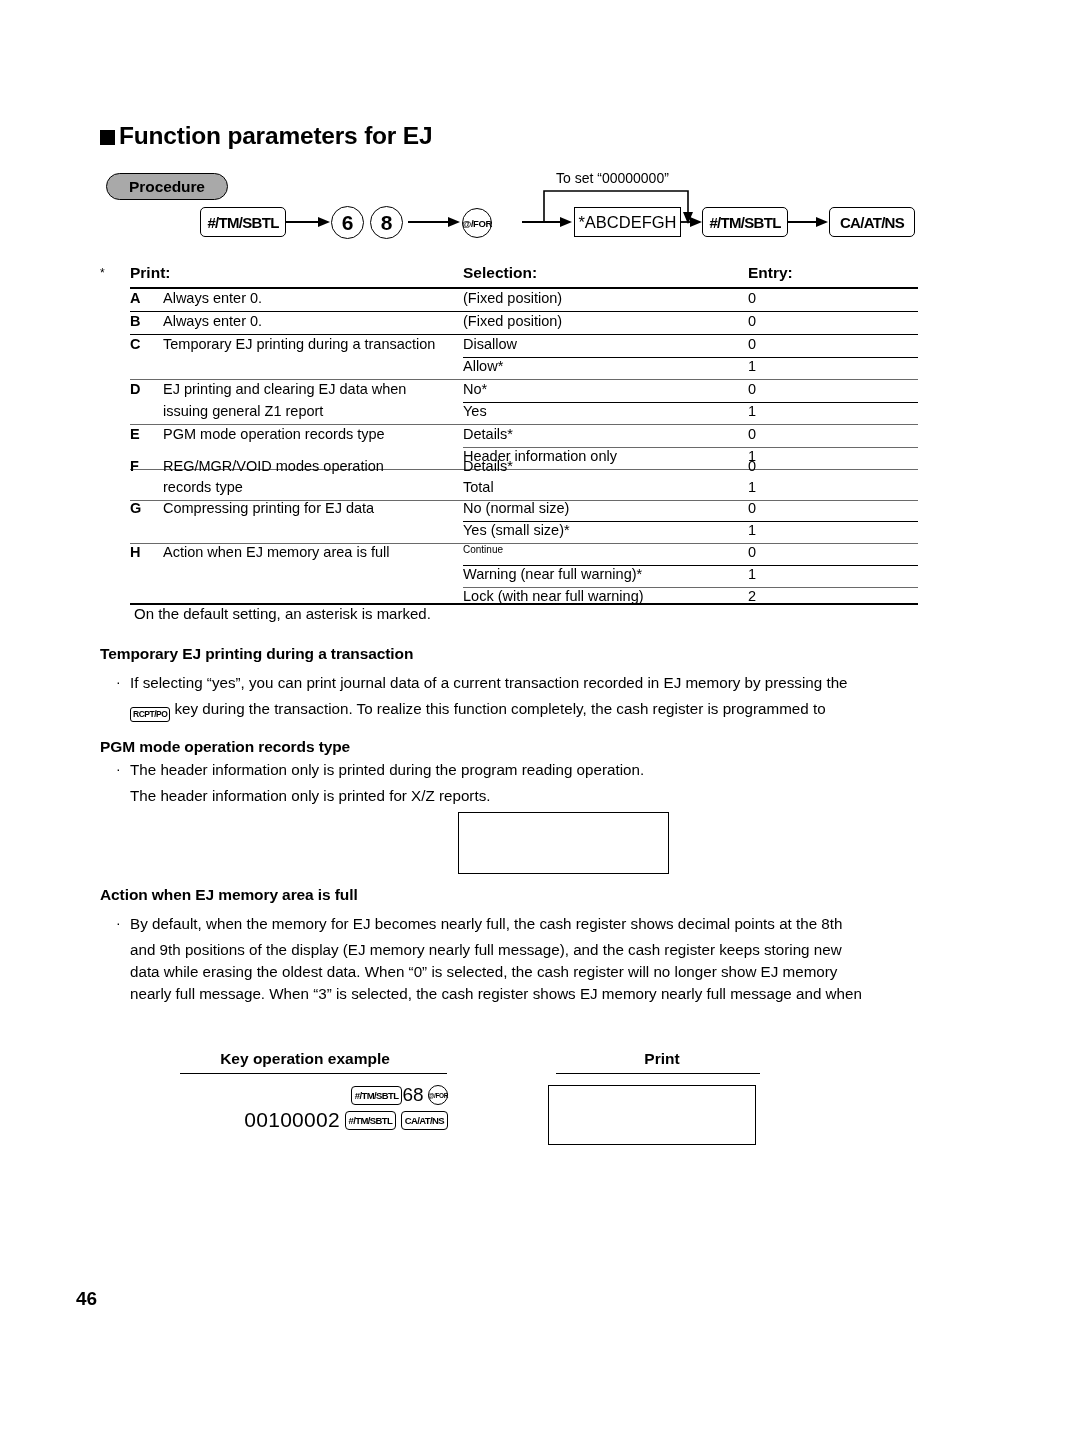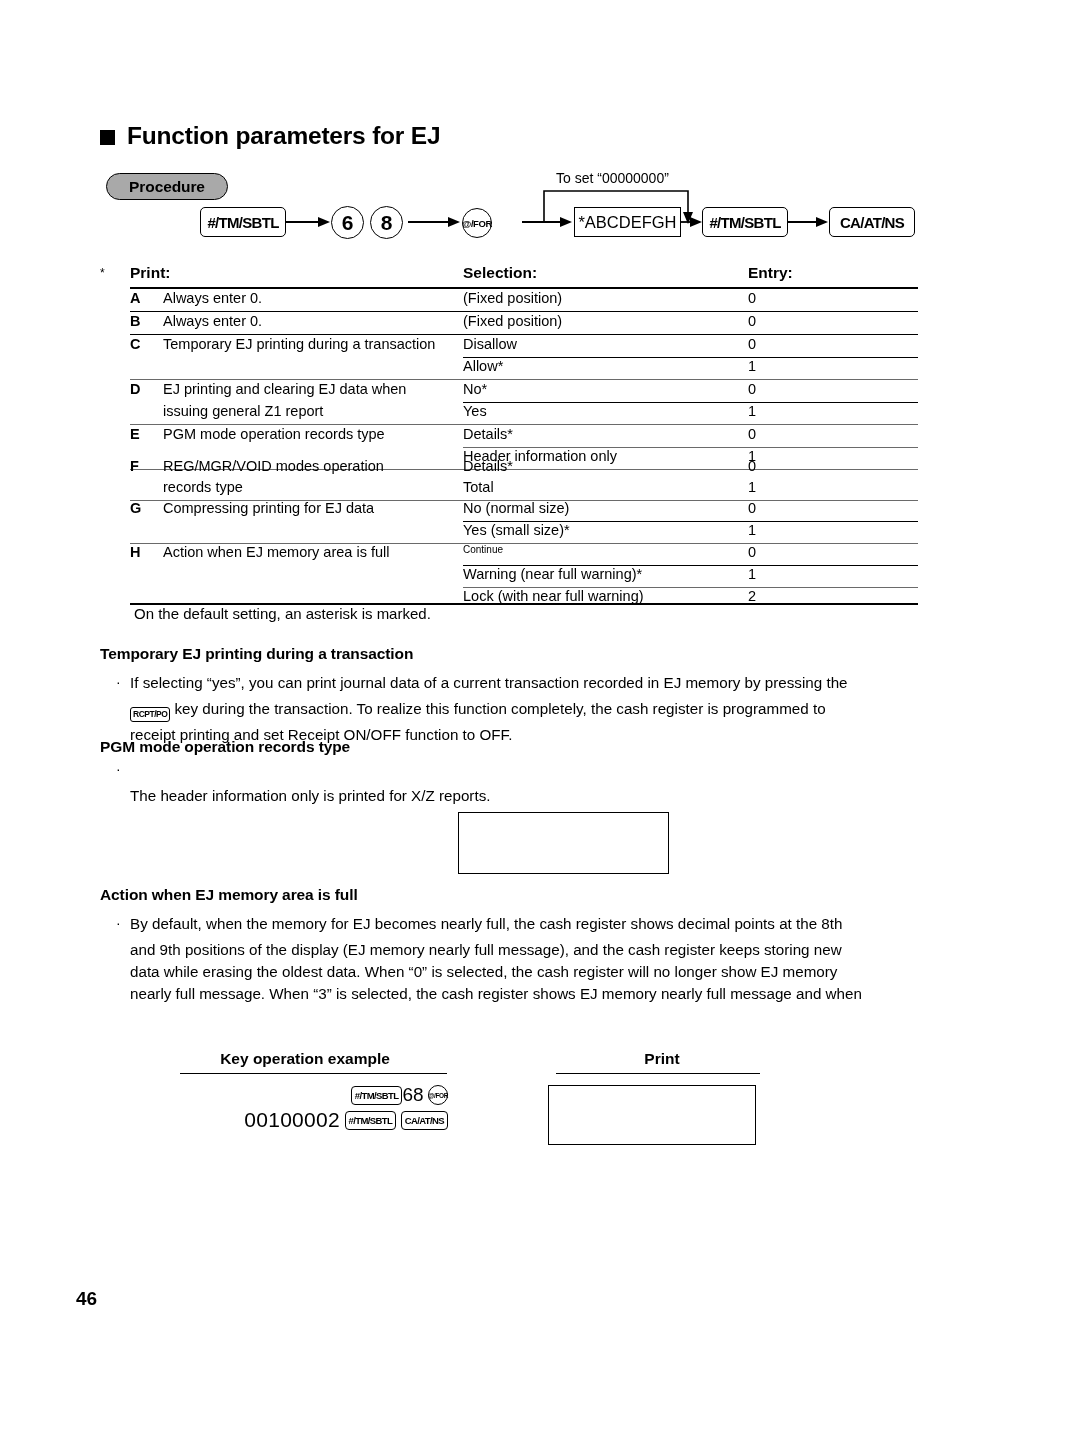--- a/index.html
+++ b/index.html
@@ -17,21 +17,21 @@
   .page {
     position: absolute;
     left: 0; top: 0;
     width: 1080px; height: 1430px;
   }
 
   
   .sec-head {
     position: absolute;
     left: 100px; top: 122px;
-    display: flex; align-items: center; gap: 12px;
+    display: flex; align-items: center; gap: 4px;
   }
   .sec-sq {
     width: 15px; height: 15px; background: #000; display: inline-block;
     margin-top: 3px;
   }
   .sec-title {
     font-size: 24.5px; font-weight: bold; letter-spacing: -0.2px;
   }
 
   
@@ -294,26 +294,26 @@
   <div class="sub-head" style="left:100px; top:645px;">Temporary EJ printing during a transaction</div>
 
   <div class="bullet" style="left:130px; top:670px; width:800px;">
     <span class="dot">·</span>
     <span>If selecting “yes”, you can print journal data of a current transaction recorded in EJ memory by pressing the</span>
   </div>
   <div class="para" style="left:130px; top:696px; width:800px;">
     <span class="inline-key">RCPT/PO</span>
     <span>key during the transaction.  To realize this function completely, the cash register is programmed to</span>
   </div>
-  <div class="para" style="left:130px; top:722px; width:800px;">receipt printing and set Receipt ON/OFF function to OFF.</div>
 
   <div class="sub-head" style="left:100px; top:738px;">PGM mode operation records type</div>
 
   <div class="bullet" style="left:130px; top:757px; width:800px;">
     <span class="dot">·</span>
+    <span>The header information only is printed during the program reading operation.</span>
   </div>
   <div class="para" style="left:130px; top:783px;">The header information only is printed for X/Z reports.</div>
 
   <div class="sample-box" style="left:458px; top:812px; width:211px; height:62px;"></div>
 
   <div class="sub-head" style="left:100px; top:886px;">Action when EJ memory area is full</div>
 
   <div class="bullet" style="left:130px; top:911px; width:820px;">
     <span class="dot">·</span>
     <span>By default, when the memory for EJ becomes nearly full, the cash register shows decimal points at the 8th</span>

